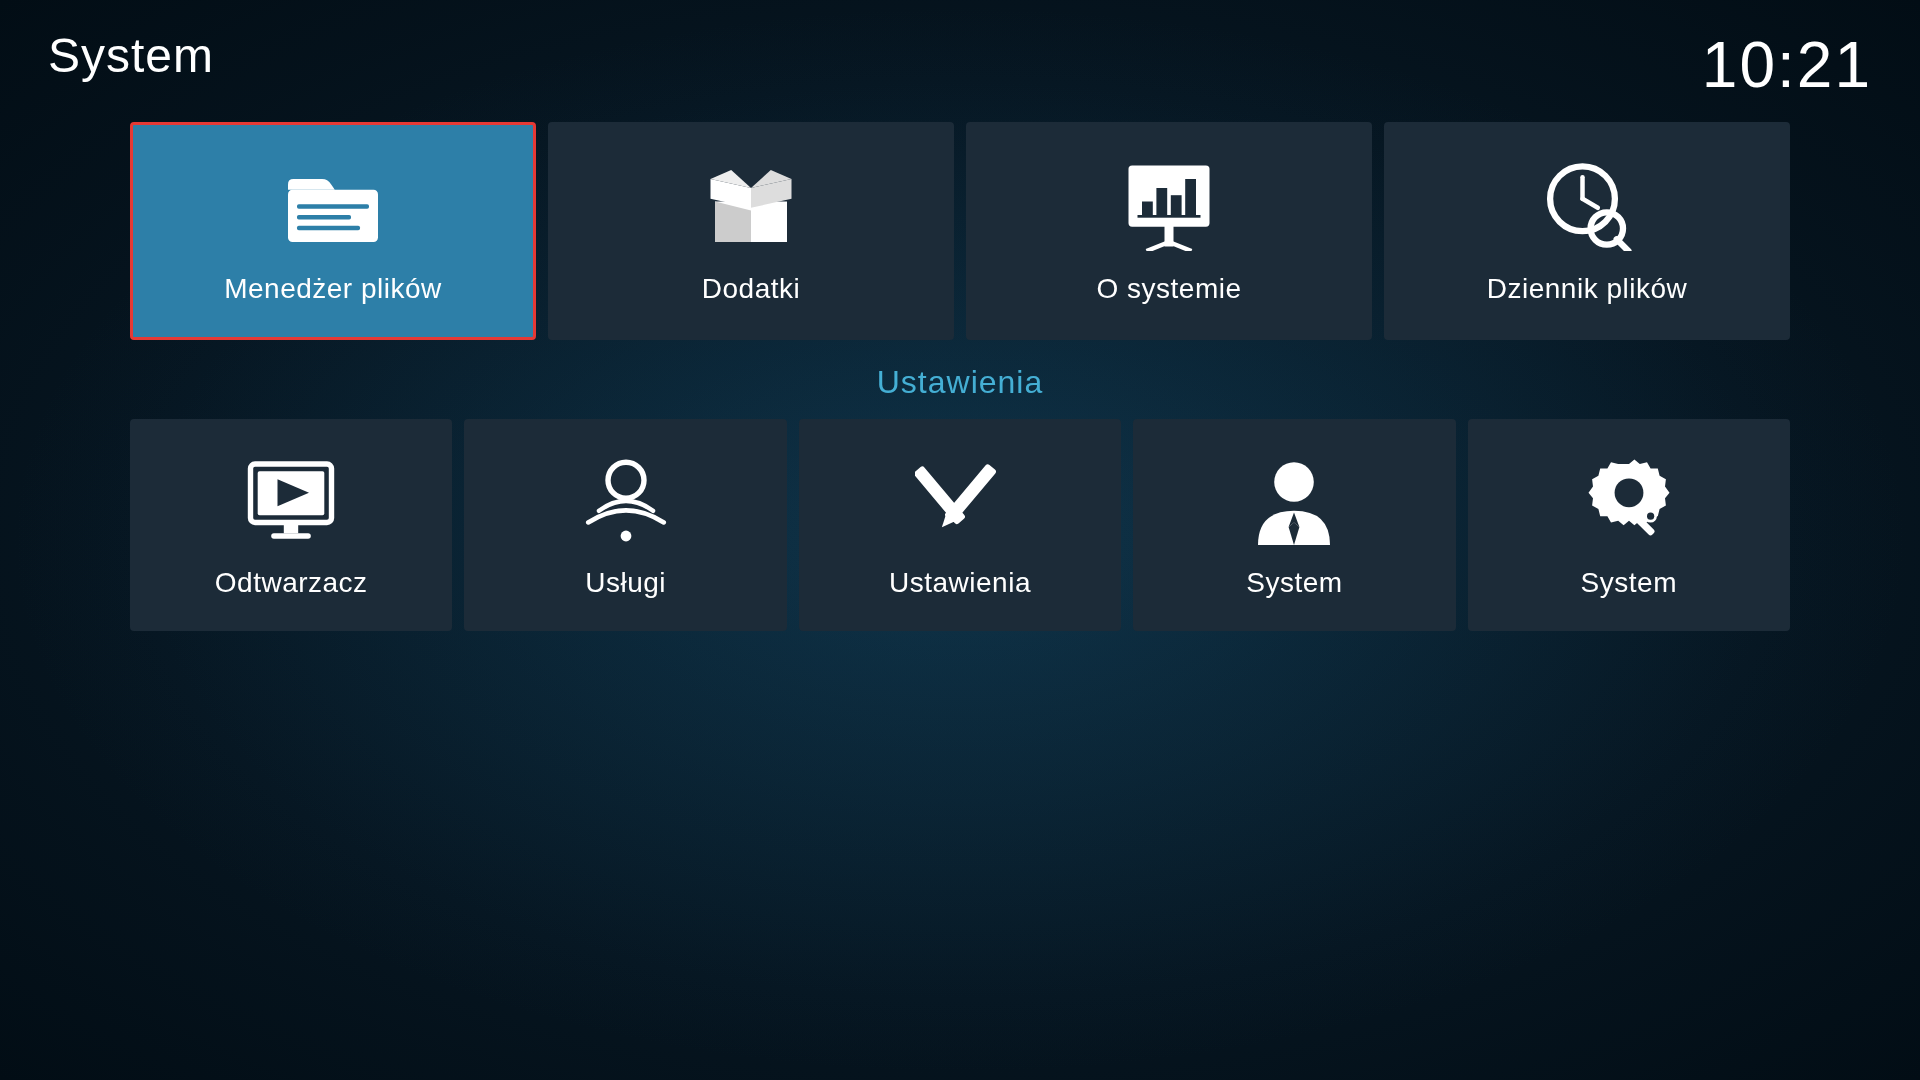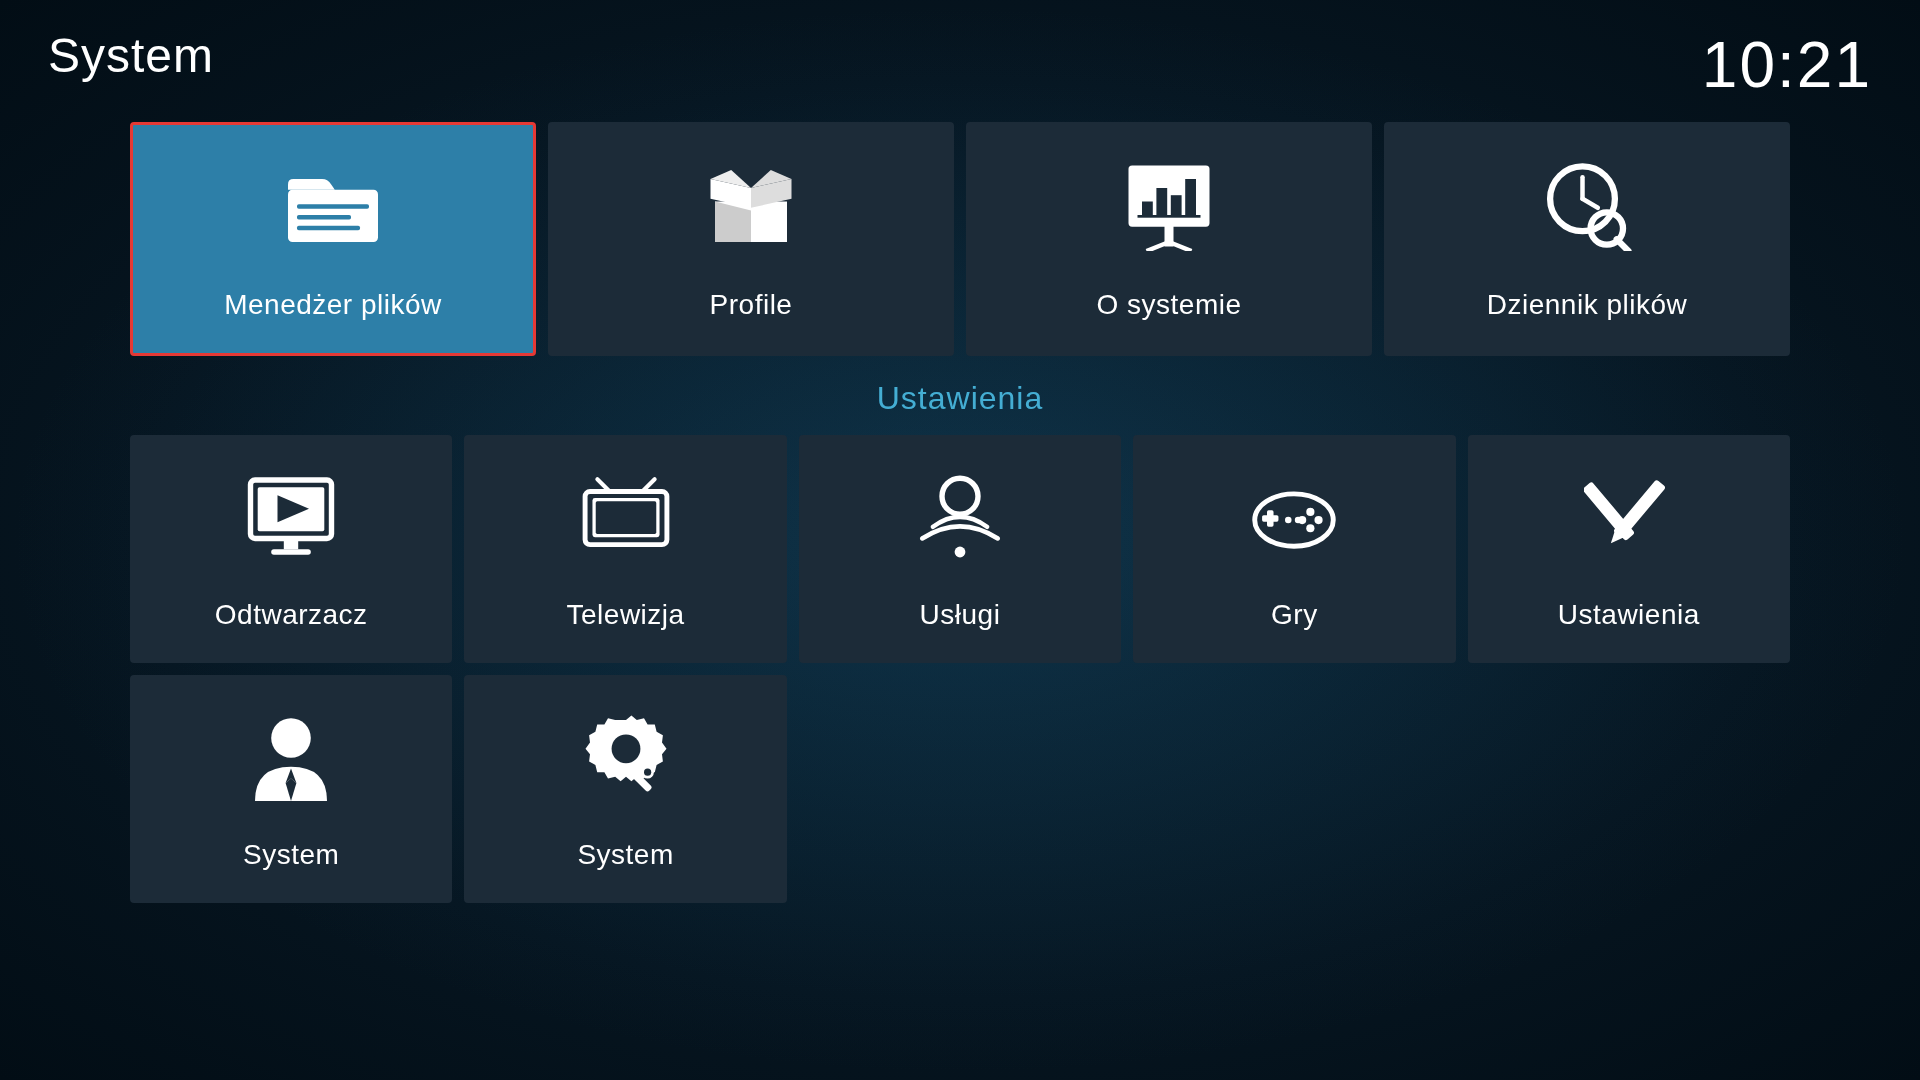--- a/index.html
+++ b/index.html
@@ -79,21 +79,20 @@
       border-radius: 4px;
       display: flex;
       flex-direction: column;
       align-items: center;
       justify-content: center;
       padding: 36px 20px 32px 20px;
       cursor: pointer;
       transition: background 0.2s;
       position: relative;
       min-height: 180px;
-      gap: 16px;
     }
 
     .tile.active {
       background: #2d7fa8;
       border: 3px solid #e53935;
     }
 
     .tile-icon {
       width: 90px;
       height: 90px;
@@ -155,21 +154,21 @@
 
           <path d="M5,20 L50,30 L50,52 L5,42 Z" fill="white"></path>
 
           <path d="M95,20 L50,30 L50,52 L95,42 Z" fill="#dddddd"></path>
 
           <path d="M5,20 L28,10 L50,30 Z" fill="#eeeeee"></path>
 
           <path d="M95,20 L72,10 L50,30 Z" fill="#dddddd"></path>
         </svg>
       </div>
-      <span class="tile-label">Profile</span>
+      <span class="tile-label">Dodatki</span>
     </div>
 
     <div class="tile">
       <div class="tile-icon">
         <svg viewBox="0 0 100 100" xmlns="http://www.w3.org/2000/svg">
 
           <rect x="45" y="70" width="10" height="25" fill="white"></rect>
 
           <line x1="50" y1="90" x2="25" y2="100" stroke="white" stroke-width="5"></line>
           <line x1="50" y1="90" x2="75" y2="100" stroke="white" stroke-width="5"></line>
@@ -221,73 +220,36 @@
 
           <rect x="42" y="70" width="16" height="12" fill="white"></rect>
 
           <rect x="28" y="82" width="44" height="6" rx="3" fill="white"></rect>
         </svg>
       </div>
       <span class="tile-label">Odtwarzacz</span>
     </div>
 
 
-    <div class="tile">
-      <div class="tile-icon">
-        <svg viewBox="0 0 110 100" xmlns="http://www.w3.org/2000/svg">
-
-          <rect x="5" y="20" width="100" height="65" rx="6" fill="none" stroke="white" stroke-width="6"></rect>
-
-          <rect x="14" y="28" width="82" height="48" rx="3" fill="white"></rect>
-
-          <rect x="18" y="32" width="74" height="40" rx="2" fill="#1c2b38"></rect>
-
-          <line x1="35" y1="20" x2="20" y2="5" stroke="white" stroke-width="5" stroke-linecap="round"></line>
-
-          <line x1="75" y1="20" x2="90" y2="5" stroke="white" stroke-width="5" stroke-linecap="round"></line>
-        </svg>
-      </div>
-      <span class="tile-label">Telewizja</span>
-    </div>
 
     <div class="tile">
       <div class="tile-icon">
         <svg viewBox="0 0 100 100" xmlns="http://www.w3.org/2000/svg">
 
           <circle cx="50" cy="28" r="20" fill="none" stroke="white" stroke-width="6"></circle>
 
           <path d="M20,62 Q50,40 80,62" fill="none" stroke="white" stroke-width="5" stroke-linecap="round"></path>
           <path d="M8,75 Q50,48 92,75" fill="none" stroke="white" stroke-width="5" stroke-linecap="round"></path>
 
           <circle cx="50" cy="90" r="6" fill="white"></circle>
         </svg>
       </div>
       <span class="tile-label">Usługi</span>
     </div>
 
-    <div class="tile">
-      <div class="tile-icon">
-        <svg viewBox="0 0 110 80" xmlns="http://www.w3.org/2000/svg">
-
-          <ellipse cx="55" cy="45" rx="48" ry="32" fill="none" stroke="white" stroke-width="6"></ellipse>
-
-          <rect x="16" y="39" width="20" height="8" rx="2" fill="white"></rect>
-          <rect x="22" y="33" width="8" height="20" rx="2" fill="white"></rect>
-
-          <circle cx="75" cy="35" r="5" fill="white"></circle>
-          <circle cx="85" cy="45" r="5" fill="white"></circle>
-          <circle cx="75" cy="55" r="5" fill="white"></circle>
-          <circle cx="65" cy="45" r="5" fill="white"></circle>
-
-          <circle cx="48" cy="45" r="4" fill="white"></circle>
-          <circle cx="60" cy="45" r="4" fill="white"></circle>
-        </svg>
-      </div>
-      <span class="tile-label">Gry</span>
-    </div>
 
     <div class="tile">
       <div class="tile-icon">
         <svg viewBox="0 0 100 100" xmlns="http://www.w3.org/2000/svg">
 
           <rect x="55" y="5" width="14" height="75" rx="3" transform="rotate(40, 62, 42)" fill="white"></rect>
           <polygon points="55,75 70,75 62,92" fill="white" transform="rotate(40, 62, 42)"></polygon>
 
           <rect x="18" y="8" width="14" height="75" rx="3" transform="rotate(-40, 25, 42)" fill="white"></rect>
         </svg>

